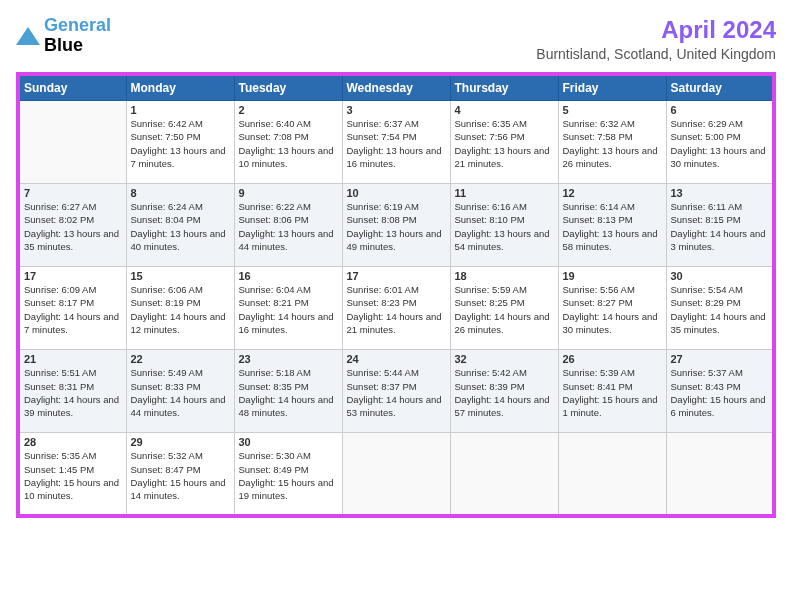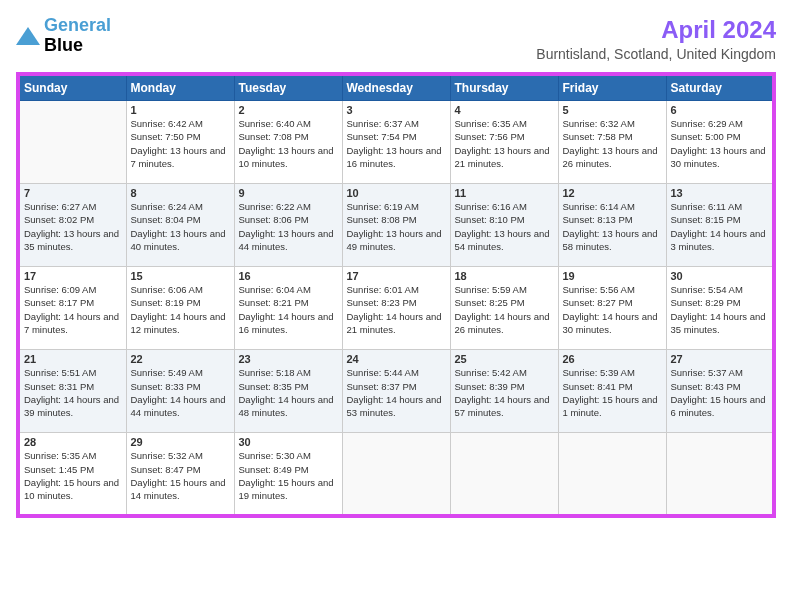--- a/index.html
+++ b/index.html
@@ -236,21 +236,21 @@
           </td>
           <td>
             <span class="day-num">23</span>
             <div class="day-info"><span>Sunrise: 5:18 AM</span><br><span>Sunset: 8:35 PM</span><br><span>Daylight: 14 hours and 48 minutes.</span></div>
           </td>
           <td>
             <span class="day-num">24</span>
             <div class="day-info"><span>Sunrise: 5:44 AM</span><br><span>Sunset: 8:37 PM</span><br><span>Daylight: 14 hours and 53 minutes.</span></div>
           </td>
           <td>
-            <span class="day-num">25</span>
+            <span class="day-num">32</span>
             <div class="day-info"><span>Sunrise: 5:42 AM</span><br><span>Sunset: 8:39 PM</span><br><span>Daylight: 14 hours and 57 minutes.</span></div>
           </td>
           <td>
             <span class="day-num">26</span>
             <div class="day-info"><span>Sunrise: 5:39 AM</span><br><span>Sunset: 8:41 PM</span><br><span>Daylight: 15 hours and 1 minute.</span></div>
           </td>
           <td>
             <span class="day-num">27</span>
             <div class="day-info"><span>Sunrise: 5:37 AM</span><br><span>Sunset: 8:43 PM</span><br><span>Daylight: 15 hours and 6 minutes.</span></div>
           </td>

